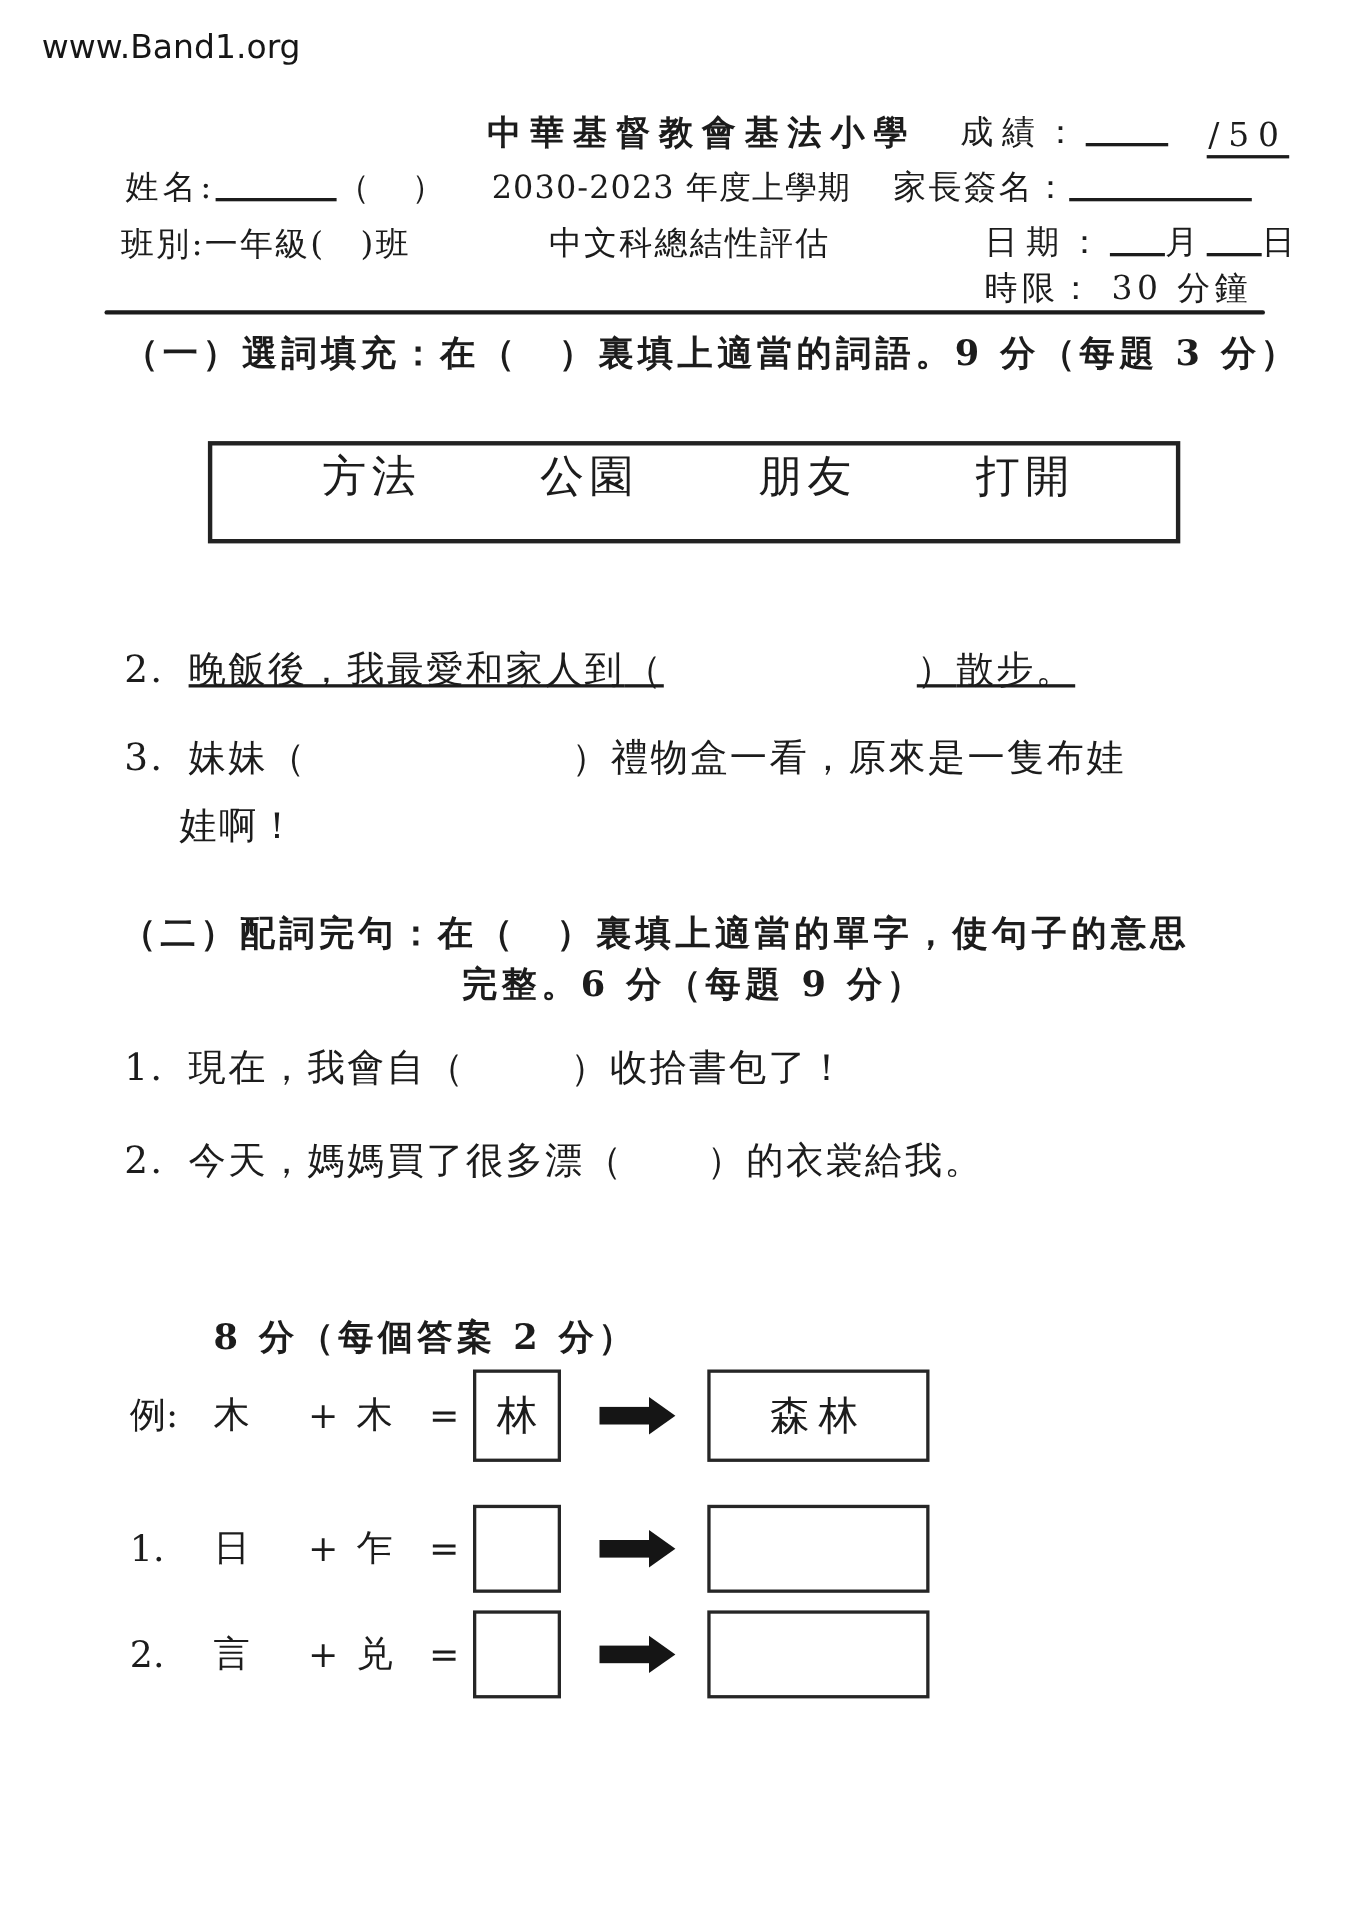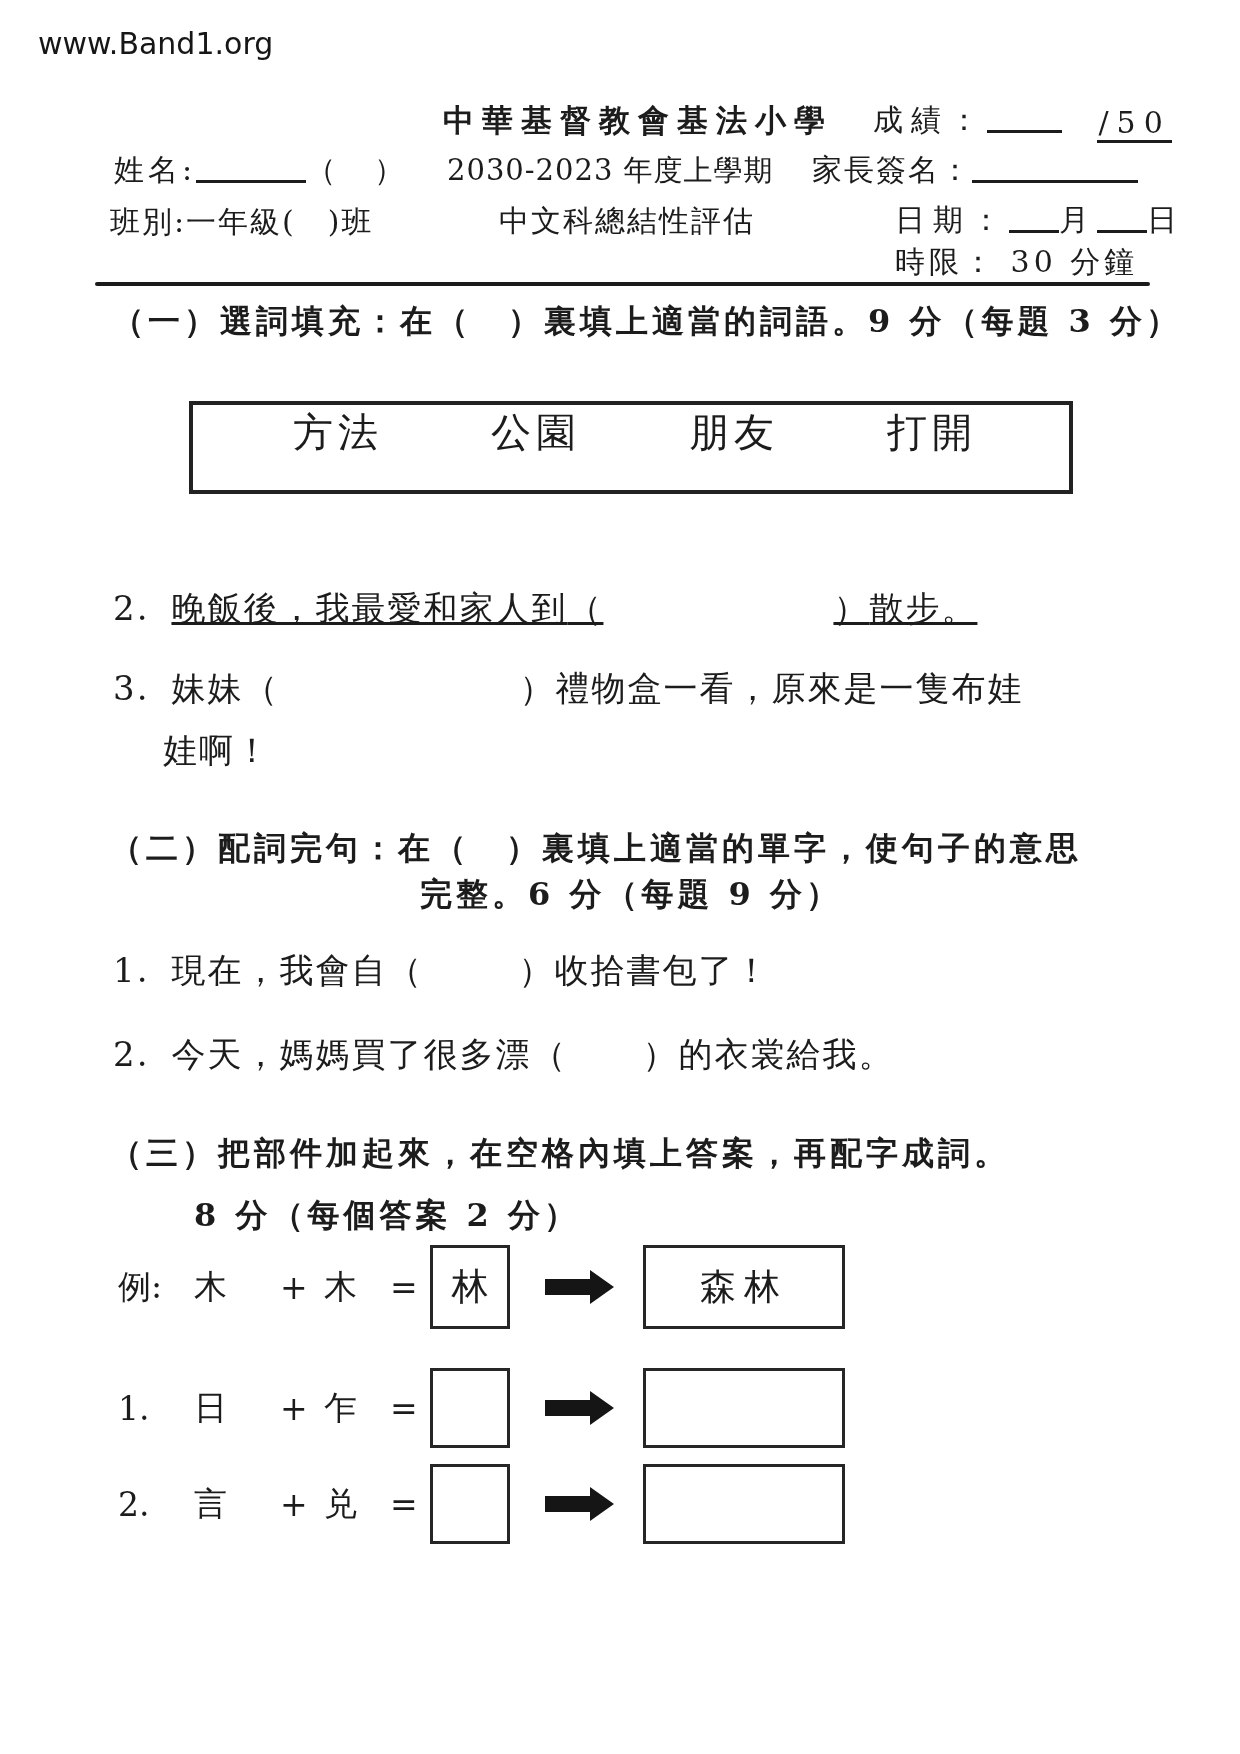--- a/index.html
+++ b/index.html
@@ -96,21 +96,20 @@
   <div class="abs qline" style="left:113px;top:666px;"><span class="qnum">3.</span><span>妹妹</span><span>（</span><span class="gap g240"></span><span>）</span><span>禮物盒一看，原來是一隻布娃</span></div>
   <div class="abs qline" style="left:163px;top:728px;">娃啊！</div>
 
   <div class="abs stitle" style="left:110px;top:827px;">（二）配詞完句：在（　）裏填上適當的單字，使句子的意思</div>
   <div class="abs stitle" style="left:420px;top:873px;">完整。6 分（每題 9 分）</div>
 
   <div class="abs qline" style="left:113px;top:948px;"><span class="qnum">1.</span><span>現在，我會自</span><span>（</span><span class="gap g95"></span><span>）</span><span>收拾書包了！</span></div>
 
   <div class="abs qline" style="left:113px;top:1032px;"><span class="qnum">2.</span><span>今天，媽媽買了很多漂</span><span>（</span><span class="gap g75"></span><span>）</span><span>的衣裳給我。</span></div>
 
-  <div class="abs stitle" style="left:110px;top:1132px;">（三）把部件加起來，在空格內填上答案，再配字成詞。</div>
   <div class="abs stitle" style="left:194px;top:1194px;">8 分（每個答案 2 分）</div>
 
   <div class="row3" style="top:1245px;">
     <span class="cell" style="left:0;">例:</span>
     <span class="cell" style="left:76px;">木</span>
     <span class="cell" style="left:162px;">+</span>
     <span class="cell" style="left:206px;">木</span>
     <span class="cell" style="left:272px;">=</span>
     <span class="ansbox">
         <span>林</span>

